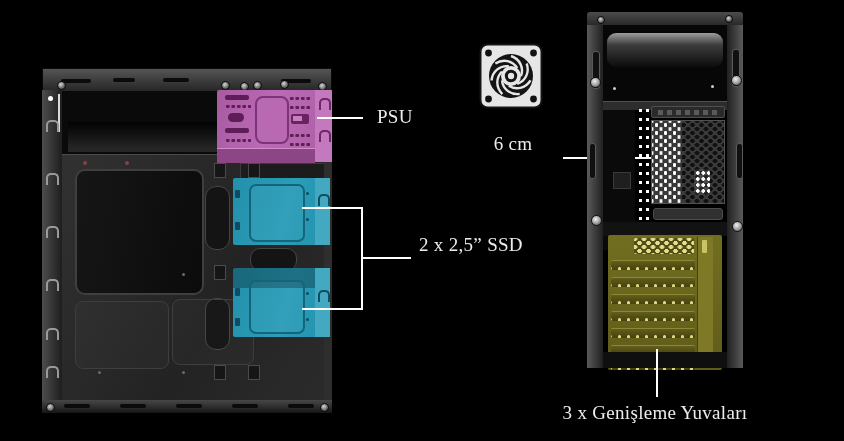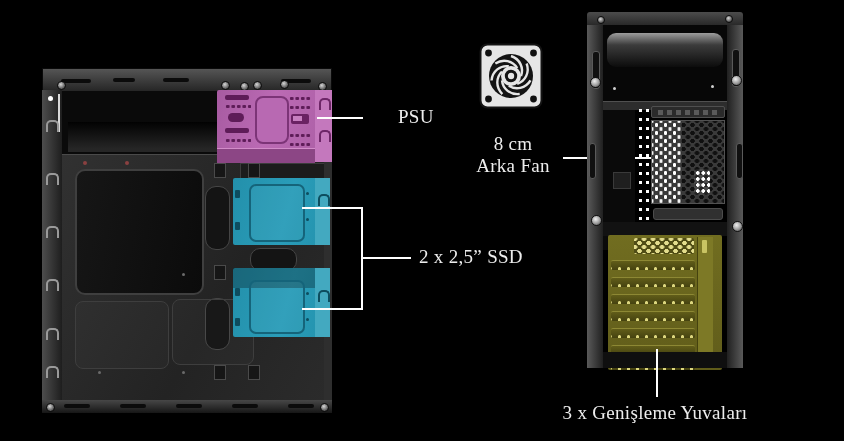--- a/index.html
+++ b/index.html
@@ -188,27 +188,27 @@
       <div class="cmark" style="left:2px;top:50px;"></div>
       <div class="cdot" style="left:73px;top:24px;"></div>
       <div class="cdot" style="left:73px;top:50px;"></div>
       <div class="ssd-strip">
         <div class="clip clip-c" style="left:3px;top:22px;width:8px;height:10px;"></div>
       </div>
     </div>
   </div>
 
   <div class="cl" style="left:317px;top:117px;width:46px;height:2px;"></div>
-  <div class="label" style="left:398px;top:106px;">PSU</div>
+  <div class="label" style="left:377px;top:106px;">PSU</div>
 
   <div class="cl" style="left:302px;top:207px;width:61px;height:2px;"></div>
   <div class="cl" style="left:302px;top:308px;width:61px;height:2px;"></div>
   <div class="cl" style="left:361px;top:207px;width:2px;height:103px;"></div>
   <div class="cl" style="left:363px;top:257px;width:48px;height:2px;"></div>
-  <div class="label" style="left:419px;top:246px;">2 x 2,5” SSD</div>
+  <div class="label" style="left:419px;top:234px;">2 x 2,5” SSD</div>
 
   <div class="fan-icon-wrap">
     <svg width="64" height="66" viewBox="0 0 64 66" xmlns="http://www.w3.org/2000/svg">
       <rect x="1.5" y="1.5" width="61" height="63" rx="7" fill="#e6e6e6" stroke="#141414" stroke-width="2"></rect>
       <circle cx="9.5" cy="10" r="3.4" fill="#111"></circle>
       <circle cx="54.5" cy="10" r="3.4" fill="#111"></circle>
       <circle cx="9.5" cy="56" r="3.4" fill="#111"></circle>
       <circle cx="54.5" cy="56" r="3.4" fill="#111"></circle>
       <circle cx="32" cy="33" r="22" fill="#141414"></circle>
       <g stroke="#e6e6e6" stroke-width="2.4" fill="none">
@@ -220,22 +220,21 @@
         <path d="M32 13 C 41 16, 45 25, 42 33" transform="rotate(257 32 33)"></path>
         <path d="M32 13 C 41 16, 45 25, 42 33" transform="rotate(308.4 32 33)"></path>
       </g>
       <circle cx="32" cy="33" r="10" fill="#e6e6e6"></circle>
       <circle cx="32" cy="33" r="6.2" fill="#141414"></circle>
       <circle cx="32" cy="33" r="3.2" fill="#e6e6e6"></circle>
     </svg>
   </div>
 
   <div class="fan-label">
-    <div class="label" style="position:static;">8 cm</div>
-    <div class="label" style="position:static;">Arka Fan</div>
+    <div class="label" style="position:static;">6 cm</div>
   </div>
   <div class="cl" style="left:563px;top:157px;width:102px;height:2px;"></div>
 
   <div class="case-rear">
     <div class="rc-top">
       <div class="screw" style="left:10px;top:4px;width:6px;height:6px;"></div>
       <div class="screw" style="left:138px;top:3px;width:6px;height:6px;"></div>
     </div>
 
     <div class="rc-lrail">

